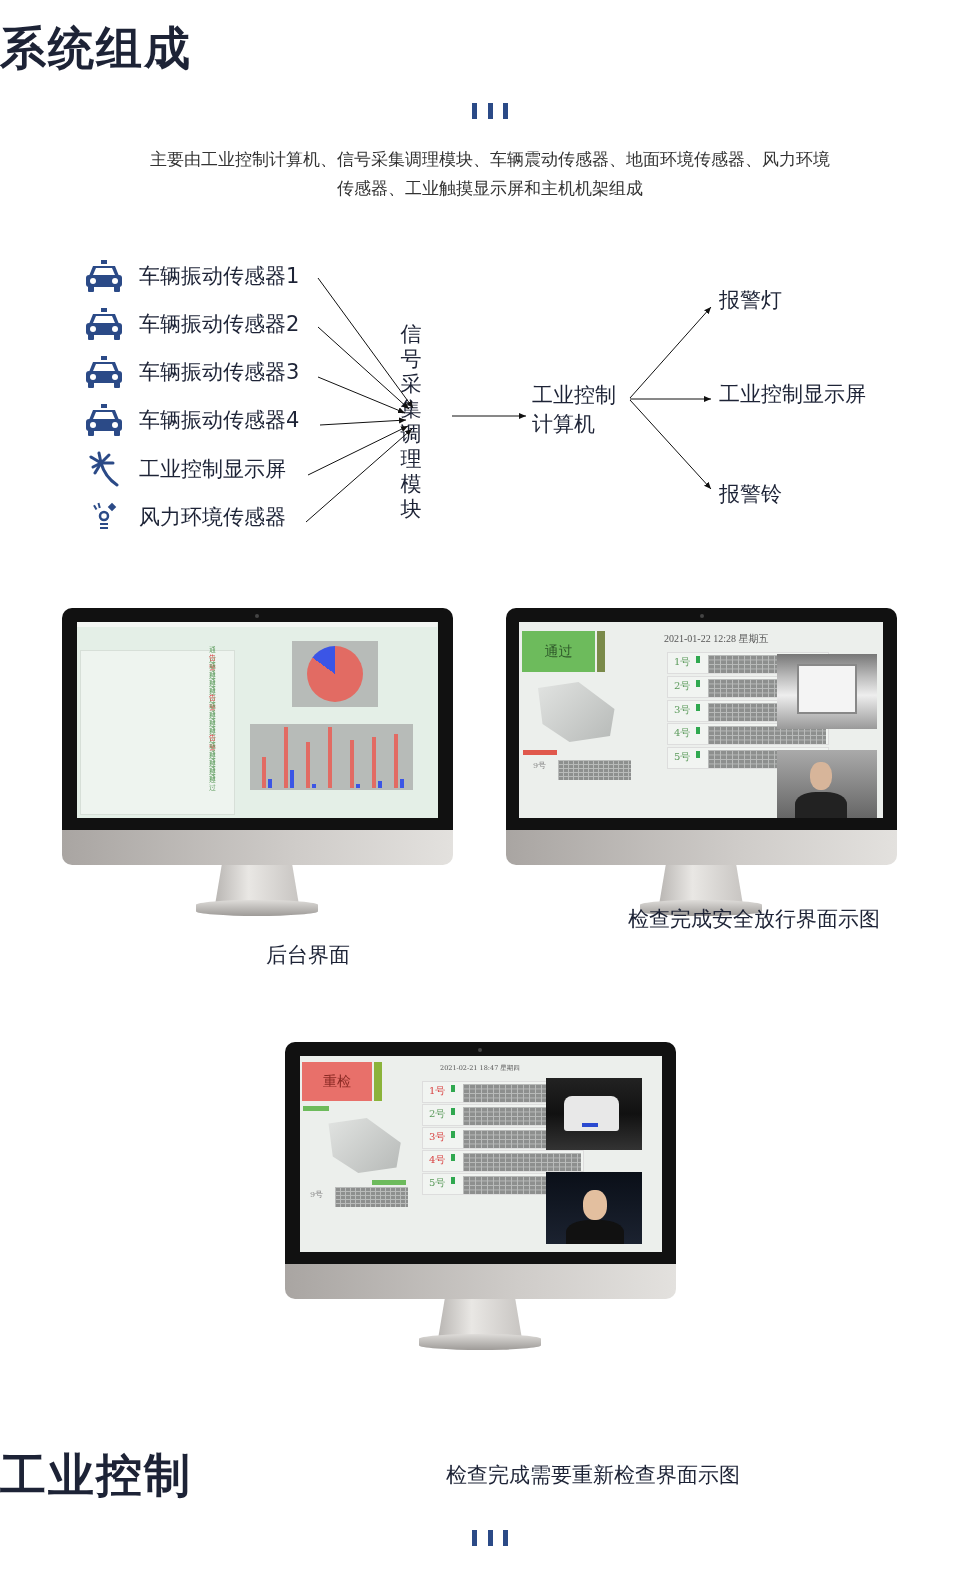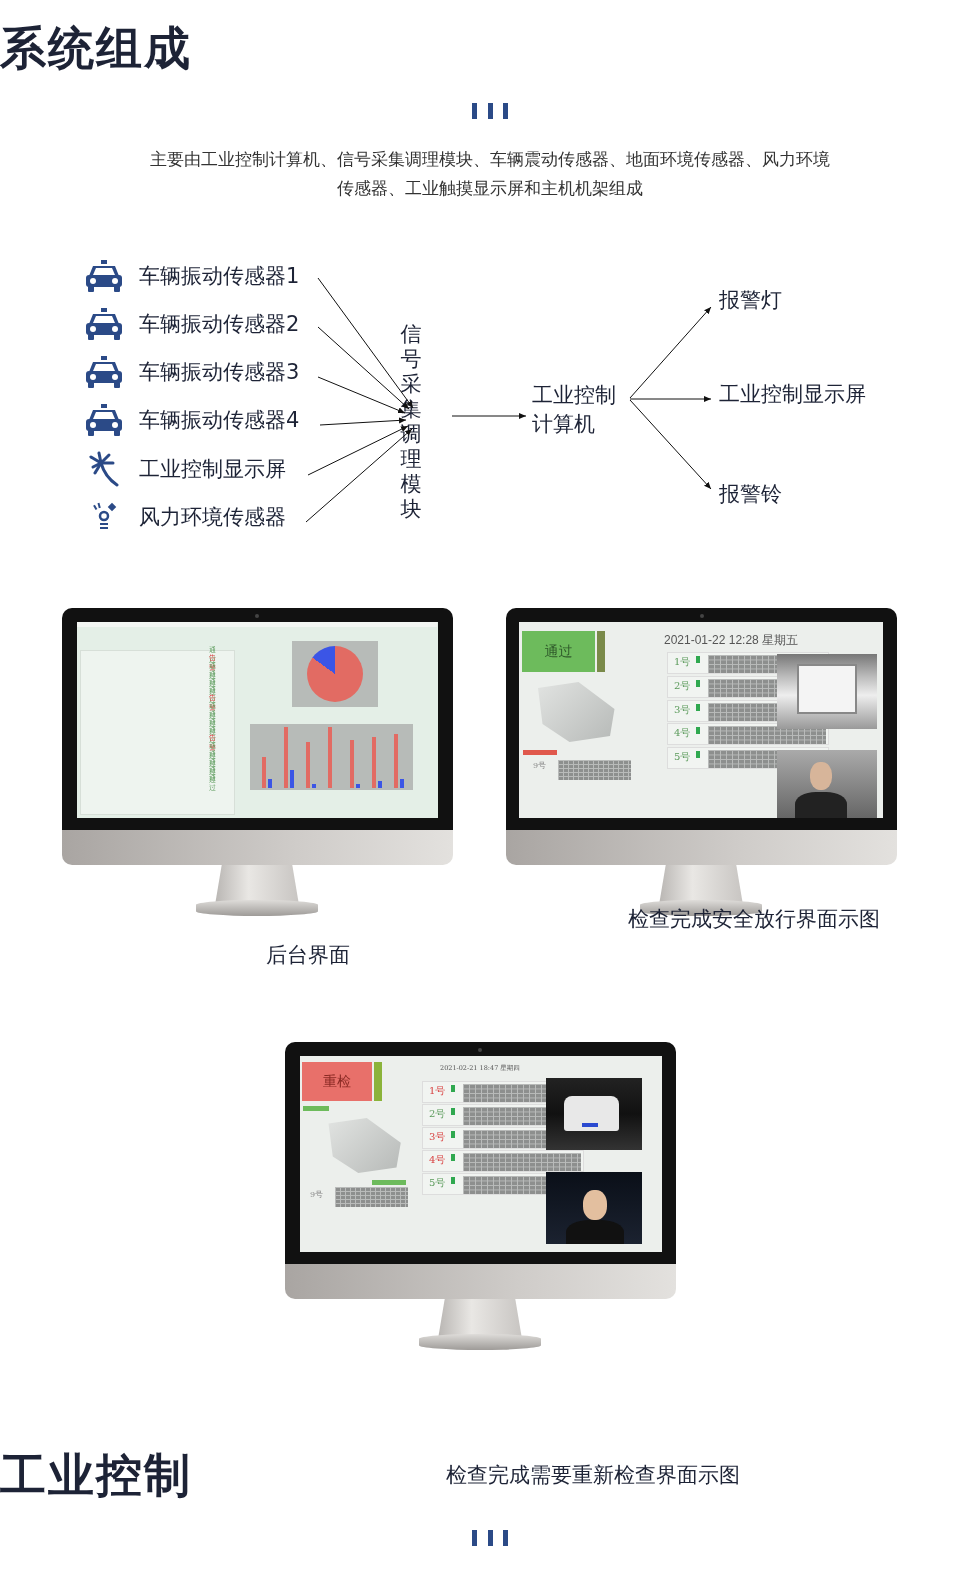--- a/index.html
+++ b/index.html
@@ -253,21 +253,21 @@
   <div class="abs caption" style="left:150px;top:941px;width:200px">后台界面</div>
 </div>
 
 <div>
   <div class="mon-frame" style="left:506px;top:608px;width:391px;height:222px"></div>
   <div class="cam" style="left:700px;top:614px"></div>
   <div class="mon-screen" style="left:519px;top:622px;width:364px;height:196px;background:#ecefec">
     <div class="bigbox" style="left:3px;top:9px;width:73px;height:41px;background:#6dbb5c;color:#2f5a2a">通过</div>
     <div style="position:absolute;left:78px;top:9px;width:8px;height:41px;background:#7a8a4a"></div>
     <div style="position:absolute;left:46px;top:21px"></div>
-    <div class="s-txt" style="left:145px;top:10px;font-size:12px;font-family:Liberation Sans, sans-serif;color:#555">2021-01-22 12:28 星期五</div>
+    <div class="s-txt" style="left:145px;top:10px;font-size:10px;font-family:Liberation Serif, serif;color:#555">2021-01-22 12:28 星期五</div>
     <div style="position:absolute;left:10px;top:60px;width:90px;height:60px;background:linear-gradient(135deg,#e4e6e4,#b5b8b6);clip-path:polygon(10% 10%,55% 0,95% 45%,90% 90%,45% 100%,15% 70%)"></div>
     <div style="position:absolute;left:4px;top:128px;width:34px;height:5px;background:#e0584c"></div>
     <div class="s-txt" style="left:14px;top:138px;font-size:8px;font-family:'DejaVu Serif',serif;color:#888">9号</div>
     <div style="position:absolute;left:39px;top:138px;width:73px;height:20px;background-color:#8d8f8e;background-image:linear-gradient(#b9bbba 1px,transparent 1px),linear-gradient(90deg,#b9bbba 1px,transparent 1px);background-size:5px 4px"></div>
     <div class="sensor-card" style="left:148px;top:30px">
         <span class="num pass">1号</span>
         <span class="led"></span>
         <span class="grid"></span>
       </div>
     <div class="sensor-card" style="left:148px;top:54px">

